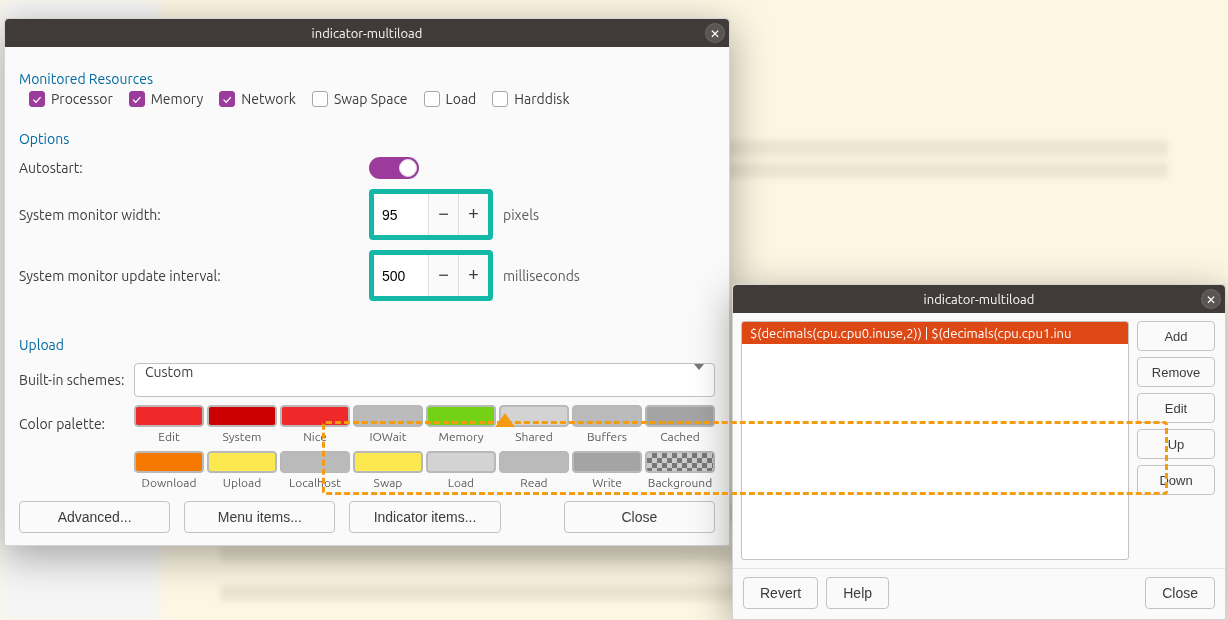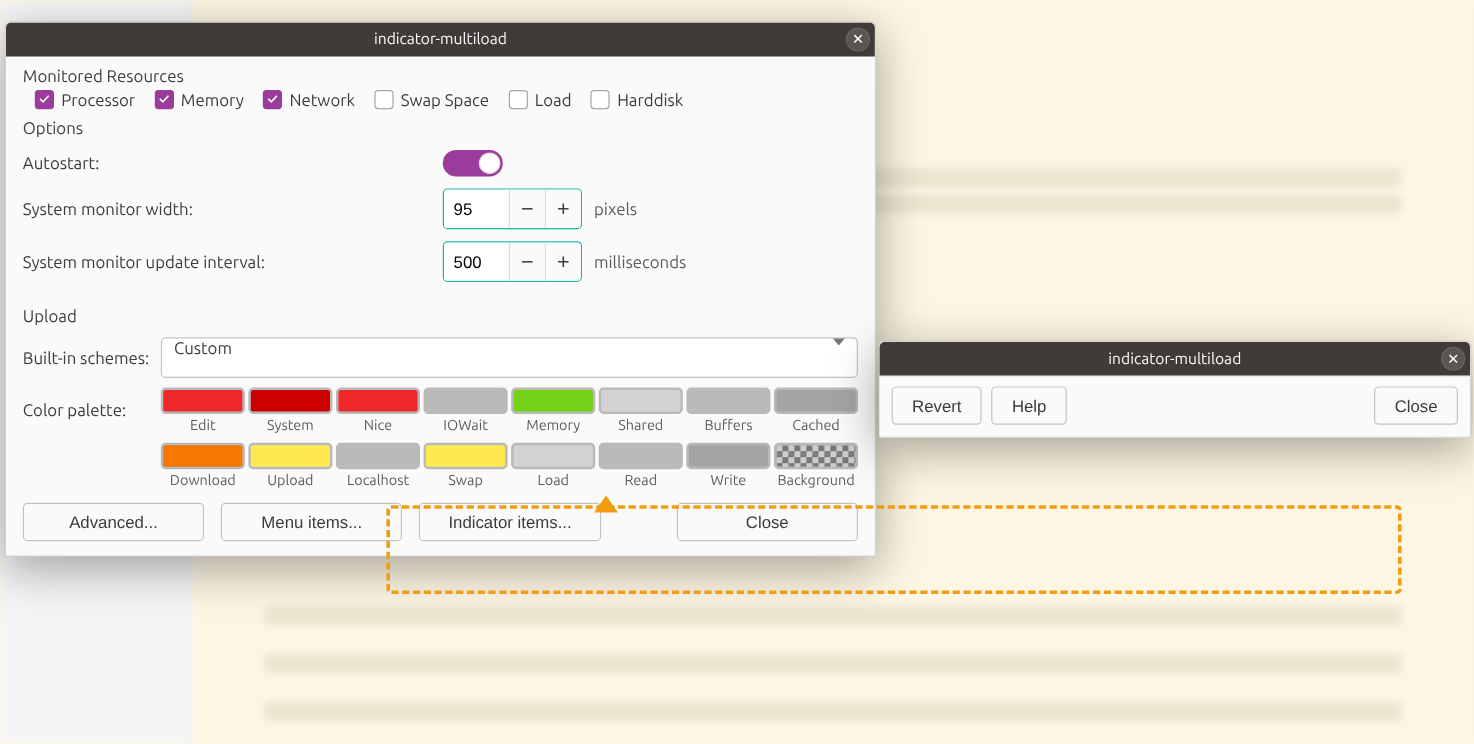--- a/index.html
+++ b/index.html
@@ -47,21 +47,21 @@
     font-size:13px;
   }
   .close-btn {
     position:absolute; right:4px; top:4px;
     width:20px; height:20px; border-radius:50%;
     background:#5a5552; color:#fff;
     line-height:19px; text-align:center;
     font-size:12px; cursor:pointer;
     border:1px solid rgba(255,255,255,.1);
   }
-  .section-title { color:#404040; padding:0 14px; margin-top:8px; font-size:14px; }
+  .section-title { color:#0369a1; padding:0 14px; margin-top:24px; font-size:14px; }
   .content { padding:0 14px 12px 14px; }
   .row { display:flex; align-items:center; margin-top:10px; }
   .row .label { flex:0 0 350px; color:#3c3c3c; }
   .row-full .label { flex:0 0 115px; }
   
   .cbx {
     display:inline-flex; align-items:center; margin-right:16px;
     cursor:pointer;
   }
   .cbx .box {
@@ -80,22 +80,22 @@
     width:50px; height:22px; border-radius:11px;
     background:#9b3b9b; position:relative; cursor:pointer;
   }
   .toggle .knob {
     position:absolute; right:2px; top:2px;
     width:18px; height:18px; border-radius:50%; background:#fff;
     border:1px solid #ddd;
   }
   
   .spin {
-    display:inline-flex; border:1px solid #14b8a6; border-radius:4px;
-    overflow:hidden; background:#fff; height:34px;
+    display:inline-flex; border:5px solid #14b8a6; border-radius:4px;
+    overflow:hidden; background:#fff; height:51px;
   }
   .spin input {
     width:54px; border:none; padding:0 8px; font-size:14px; outline:none;
   }
   .spin button {
     width:30px; border:none; border-left:1px solid #ddd;
     background:#fafafa; font-size:18px; color:#3c3c3c; cursor:pointer;
   }
   .unit { margin-left:10px; color:#5c5c5c; }
   
@@ -377,20 +377,32 @@
       <button class="btn">Close</button>
     </div>
   </div>
 </div>
 
 <div class="dialog" id="dlg2">
   <div class="titlebar">
     <span>indicator-multiload</span>
     <div class="close-btn">✕</div>
   </div>
+  <div class="body">
+    <div class="listpane">
+      <div class="list-item">$(decimals(cpu.cpu0.inuse,2)) | $(decimals(cpu.cpu1.inu</div>
+    </div>
+    <div class="sidebtns">
+      <button class="btn">Add</button>
+      <button class="btn">Remove</button>
+      <button class="btn">Edit</button>
+      <button class="btn">Up</button>
+      <button class="btn">Down</button>
+    </div>
+  </div>
   <div class="footer">
     <div class="left">
       <button class="btn">Revert</button>
       <button class="btn">Help</button>
     </div>
     <div class="right">
       <button class="btn">Close</button>
     </div>
   </div>
 </div>

